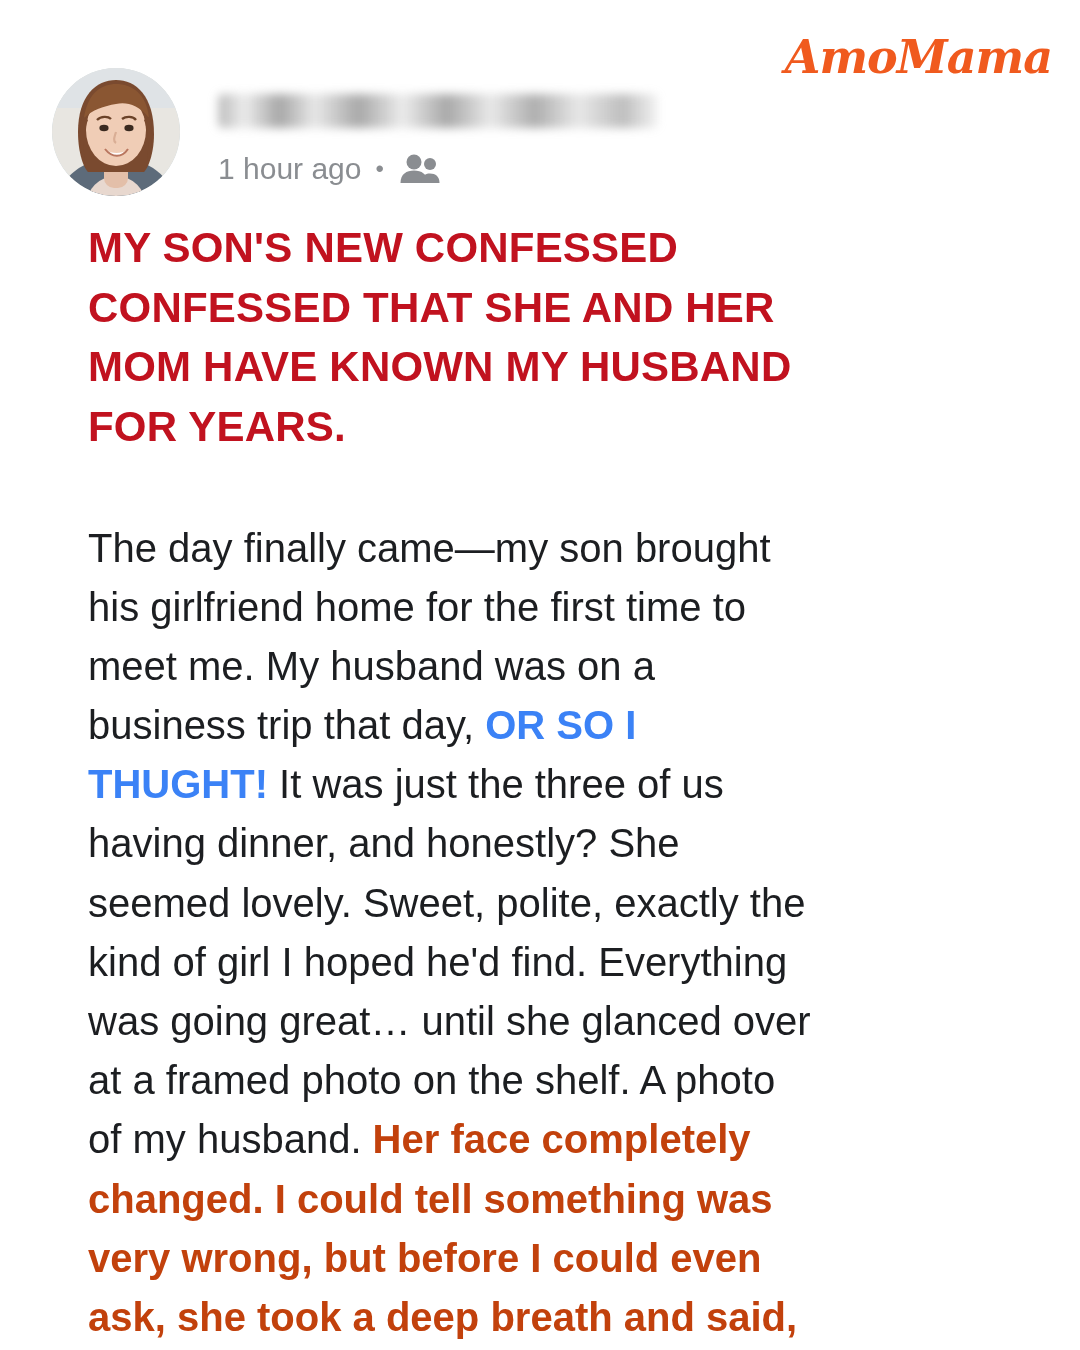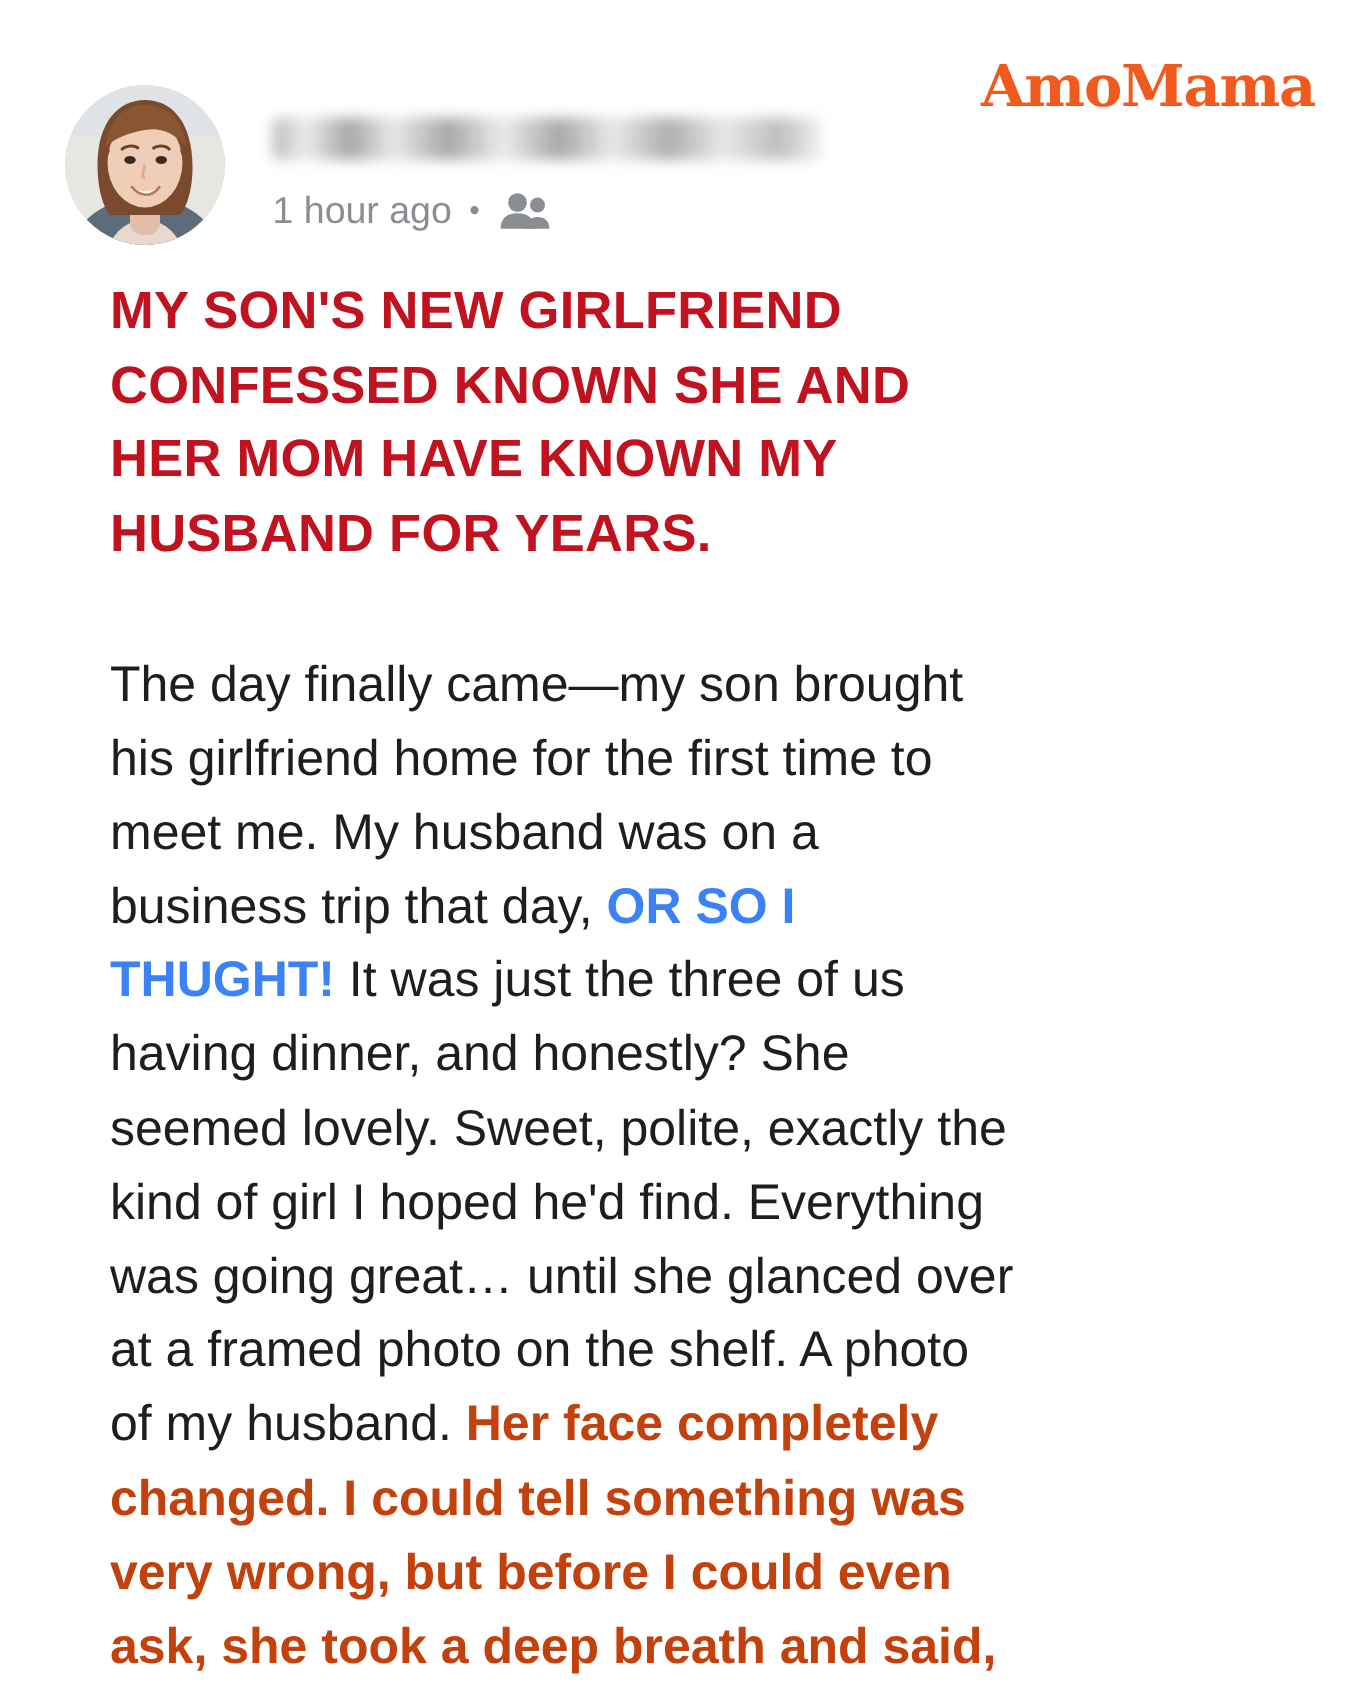--- a/index.html
+++ b/index.html
@@ -8,23 +8,24 @@
     width: 1080px;
     height: 1350px;
     background: #ffffff;
     font-family: "Liberation Sans", sans-serif;
     overflow: hidden;
     position: relative;
   }
 
   .brand {
     position: absolute;
-    top: 42px;
+    top: 30px;
     right: 28px;
     font-family: "DejaVu Serif", serif;
+    font-style: italic;
     font-weight: 700;
     font-size: 46px;
     color: #f05a1e;
     letter-spacing: -1px;
   }
 
   .post {
     position: absolute;
     top: 68px;
     left: 0;
@@ -169,18 +170,18 @@
             <path d="M2.5 30 C2.5 21 8.5 17.5 16 17.5 C23.5 17.5 29.5 21 29.5 30 Z" fill="#8a8d91"></path>
             <circle cx="32" cy="11" r="6" fill="#8a8d91"></circle>
             <path d="M23 30 C23 23 27 20.5 32 20.5 C37.5 20.5 41.5 23.5 41.5 30 Z" fill="#8a8d91"></path>
           </svg>
         </span>
       </div>
     </div>
   </div>
 
   <div class="body">
-    <h1 class="headline">MY SON'S NEW GIRLFRIEND CONFESSED KNOWN SHE AND HER MOM HAVE KNOWN MY HUSBAND FOR YEARS.</h1>
+    <h1 class="headline">MY SON'S NEW CONFESSED CONFESSED THAT SHE AND HER MOM HAVE KNOWN MY HUSBAND FOR YEARS.</h1>
 
     <p class="paragraph"><span>The day finally came—my son brought his girlfriend home for the first time to meet me. My husband was on a business trip that day, </span><span class="accent">OR SO I THUGHT!</span><span> It was just the three of us having dinner, and honestly? She seemed lovely. Sweet, polite, exactly the kind of girl I hoped he'd find. Everything was going great… until she glanced over at a framed photo on the shelf. A photo of my husband. </span><span class="strong">Her face completely changed. I could tell something was very wrong, but before I could even ask, she took a deep breath and said, "I'm so sorry… but I need to tell you something. </span><span class="accent-bold">The man is actually a</span></p>
   </div>
 
 </div>
 
 </body></html>

